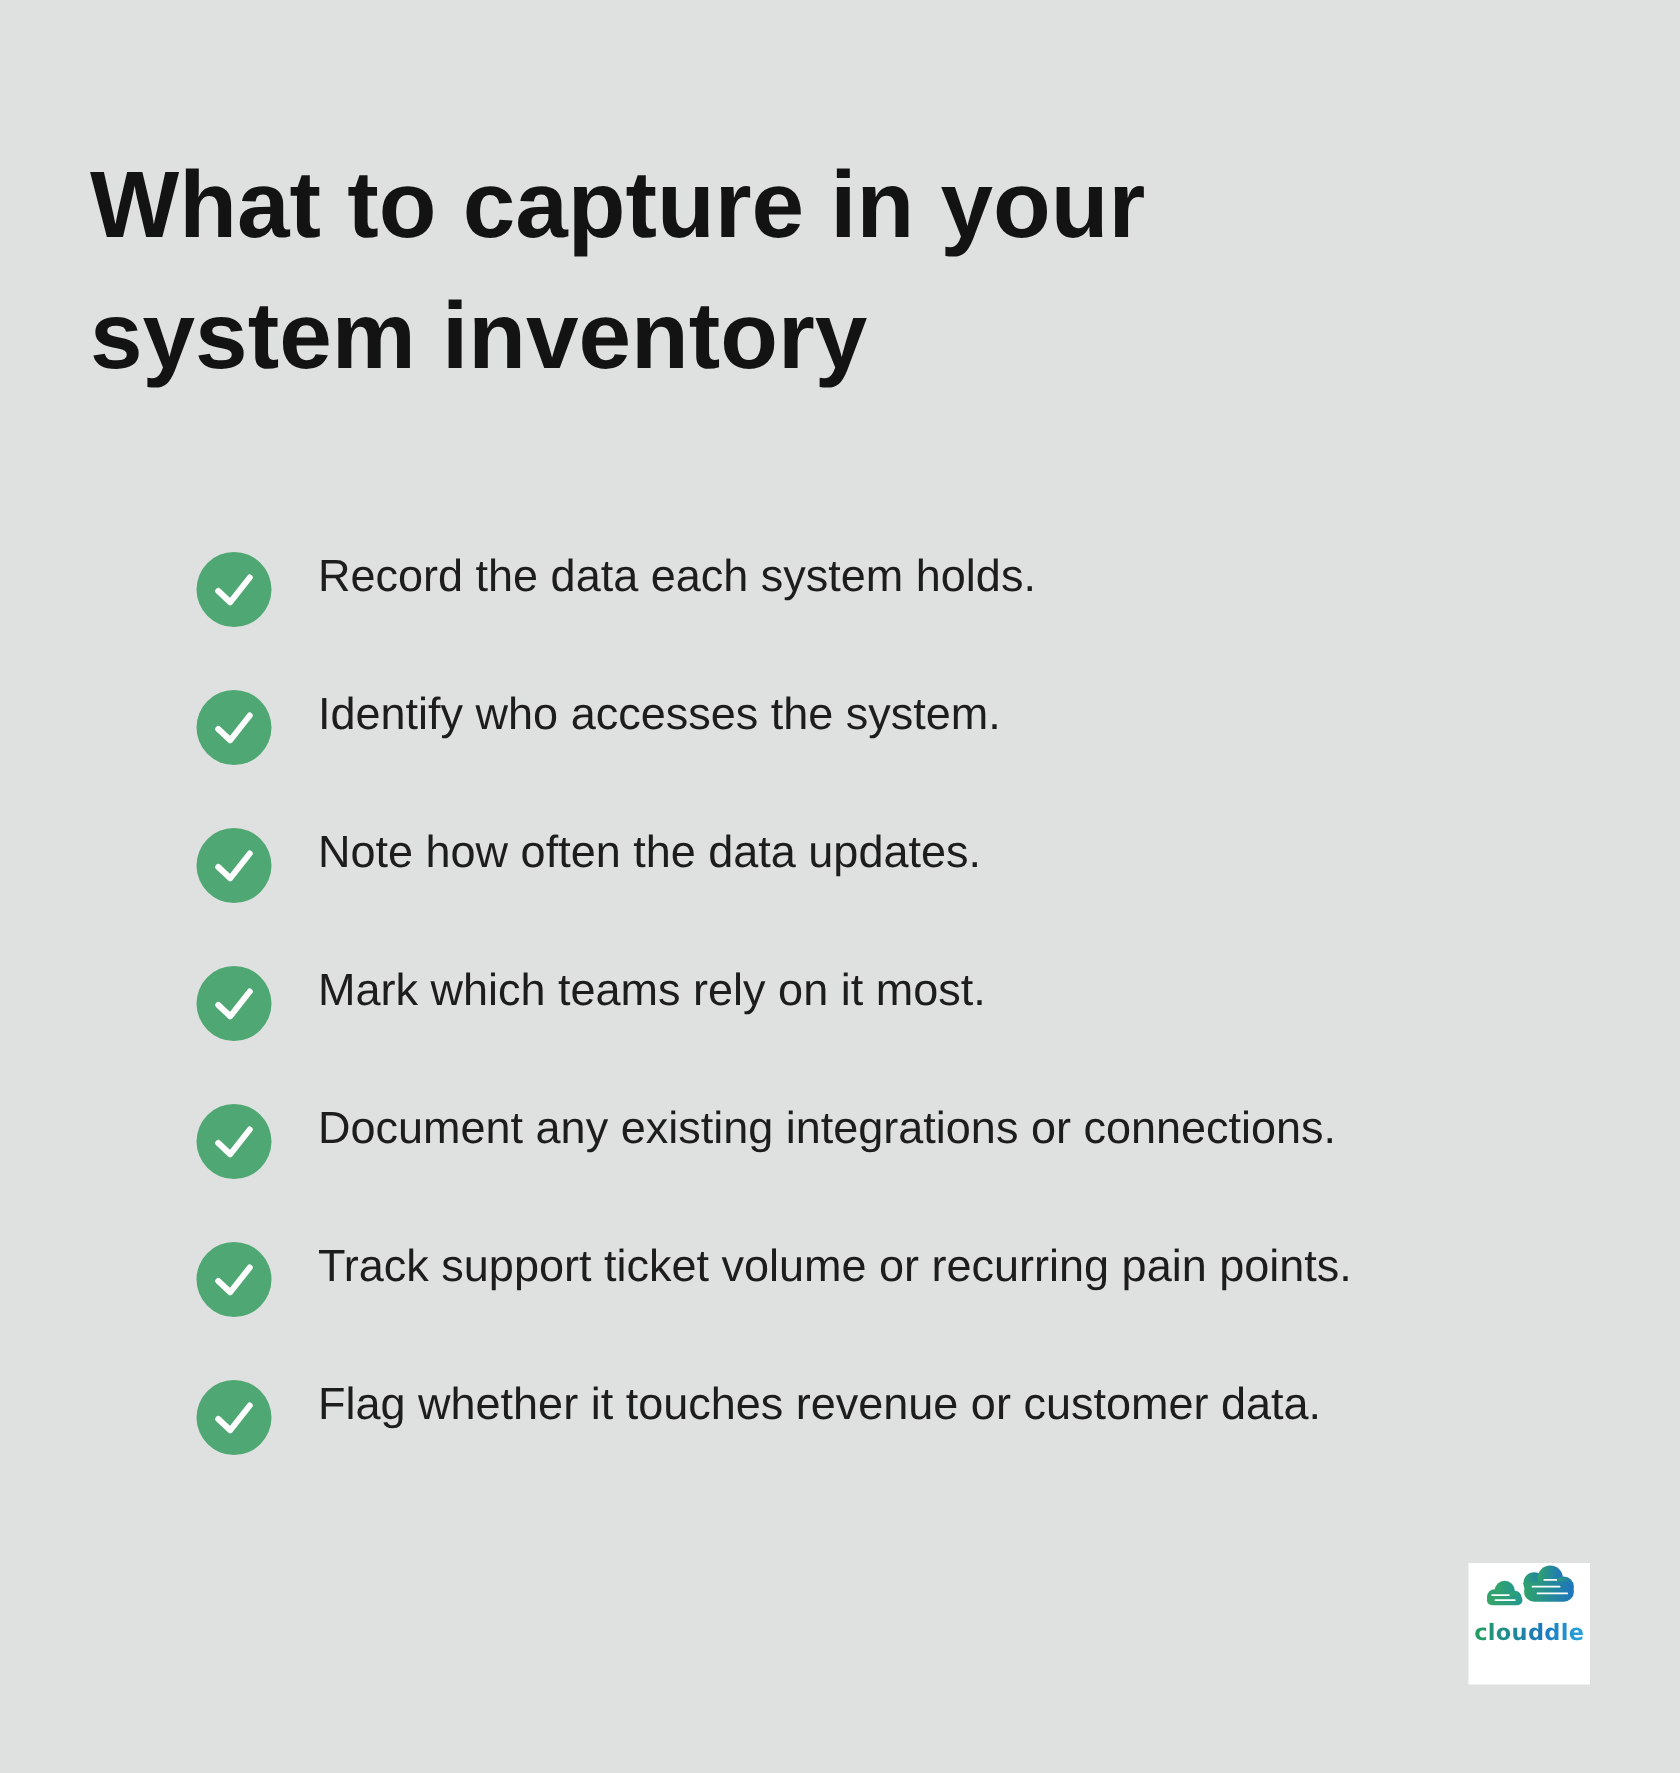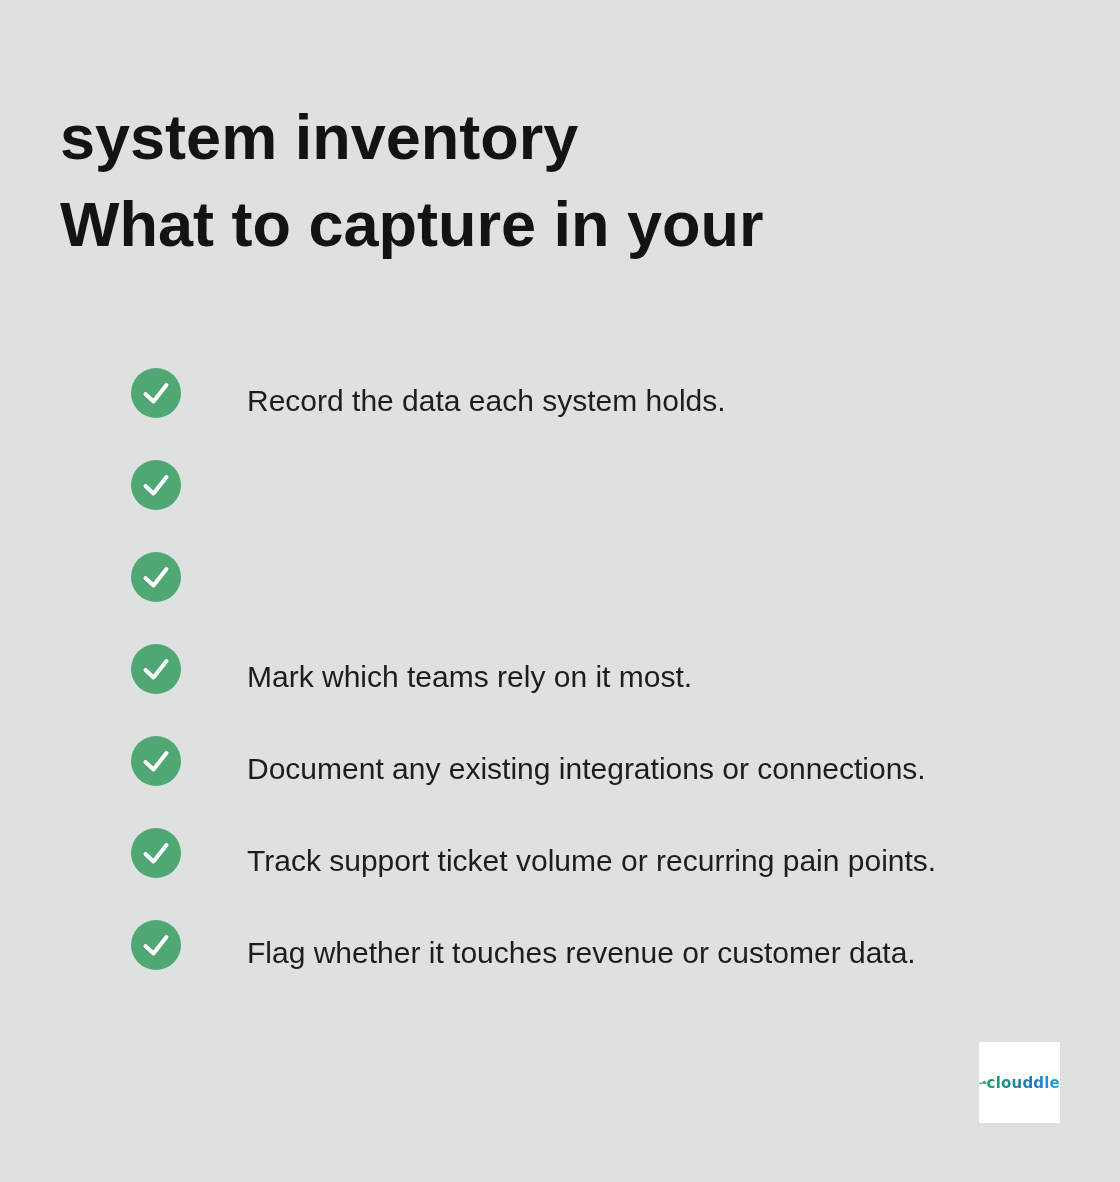--- a/index.html
+++ b/index.html
@@ -34,23 +34,22 @@
   .checklist {
     position: absolute;
     left: 131px;
     top: 368px;
     display: flex;
     flex-direction: column;
     gap: 42px;
   }
   .check-item {
     display: flex;
-    align-items: flex-end;
+    align-items: flex-start;
     height: 50px;
-    gap: 35px;
   }
   .check-circle {
     width: 50px;
     height: 50px;
     flex: none;
     border-radius: 50%;
     background: #4fa873;
     display: flex;
     align-items: center;
     justify-content: center;
@@ -67,23 +66,22 @@
     white-space: nowrap;
   }
   .logo-card {
     position: absolute;
     left: 979px;
     top: 1042px;
     width: 81px;
     height: 81px;
     background: #ffffff;
     display: flex;
-    flex-direction: row;
+    flex-direction: column;
     align-items: center;
-    justify-content: center;
   }
   .logo-cloud {
     width: 62px;
     height: 36px;
     display: block;
   }
   .brand {
     margin-top: 1px;
     font-size: 15px;
     font-weight: 700;
@@ -94,49 +92,51 @@
     background-clip: text;
     color: transparent;
   }
 </style>
 </head>
 <body>
 
 <div class="page">
 
   <h1 class="title">
+    <span class="title-line">What to capture in your</span>
     <span class="title-line">system inventory</span>
-    <span class="title-line">What to capture in your</span>
   </h1>
 
   <div class="checklist">
 
     <div class="check-item">
       <span class="check-circle">
         <svg viewBox="0 0 50 50" aria-hidden="true">
             <polyline points="14.5,26 22.5,33.5 35.5,17" fill="none" stroke="#ffffff" stroke-width="4" stroke-linecap="round" stroke-linejoin="round"></polyline>
           </svg>
       </span>
       <span class="check-text">Record the data each system holds.</span>
     </div>
 
     <div class="check-item">
       <span class="check-circle">
         <svg viewBox="0 0 50 50" aria-hidden="true">
             <polyline points="14.5,26 22.5,33.5 35.5,17" fill="none" stroke="#ffffff" stroke-width="4" stroke-linecap="round" stroke-linejoin="round"></polyline>
           </svg>
       </span>
-    </div>
-
-    <div class="check-item">
-      <span class="check-circle">
-        <svg viewBox="0 0 50 50" aria-hidden="true">
-            <polyline points="14.5,26 22.5,33.5 35.5,17" fill="none" stroke="#ffffff" stroke-width="4" stroke-linecap="round" stroke-linejoin="round"></polyline>
-          </svg>
-      </span>
+      <span class="check-text">Identify who accesses the system.</span>
+    </div>
+
+    <div class="check-item">
+      <span class="check-circle">
+        <svg viewBox="0 0 50 50" aria-hidden="true">
+            <polyline points="14.5,26 22.5,33.5 35.5,17" fill="none" stroke="#ffffff" stroke-width="4" stroke-linecap="round" stroke-linejoin="round"></polyline>
+          </svg>
+      </span>
+      <span class="check-text">Note how often the data updates.</span>
     </div>
 
     <div class="check-item">
       <span class="check-circle">
         <svg viewBox="0 0 50 50" aria-hidden="true">
             <polyline points="14.5,26 22.5,33.5 35.5,17" fill="none" stroke="#ffffff" stroke-width="4" stroke-linecap="round" stroke-linejoin="round"></polyline>
           </svg>
       </span>
       <span class="check-text">Mark which teams rely on it most.</span>
     </div>

